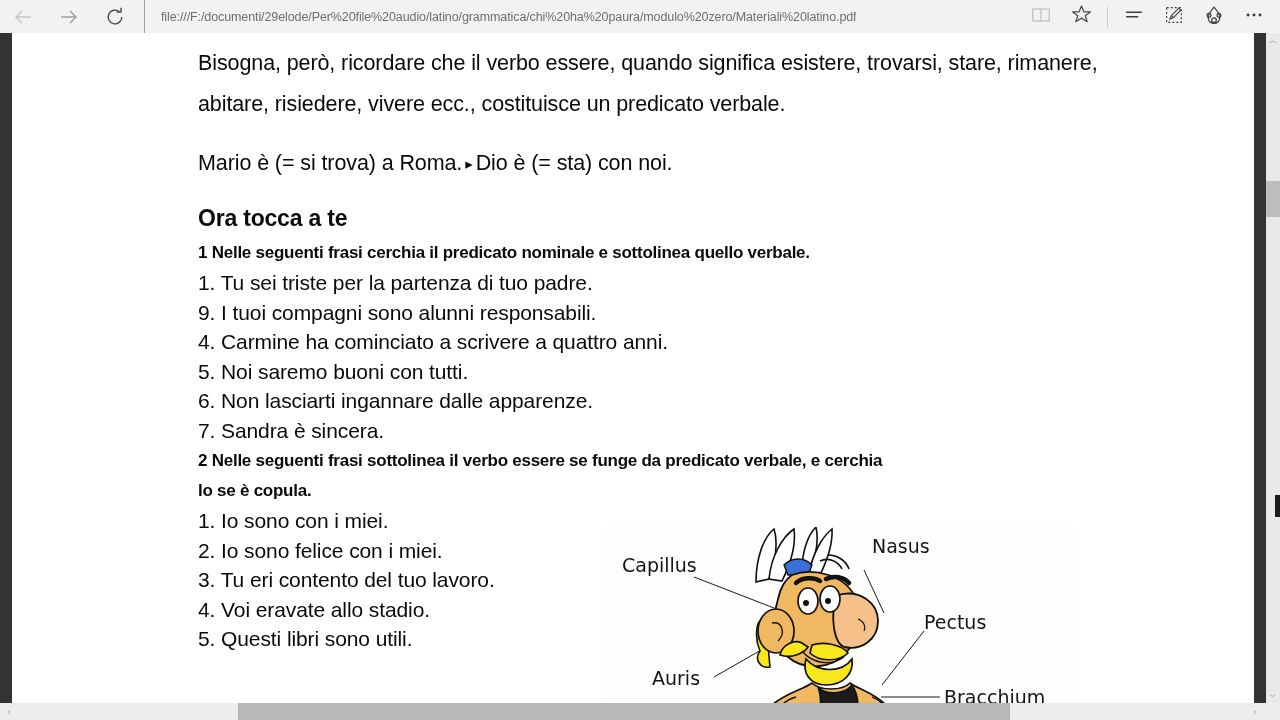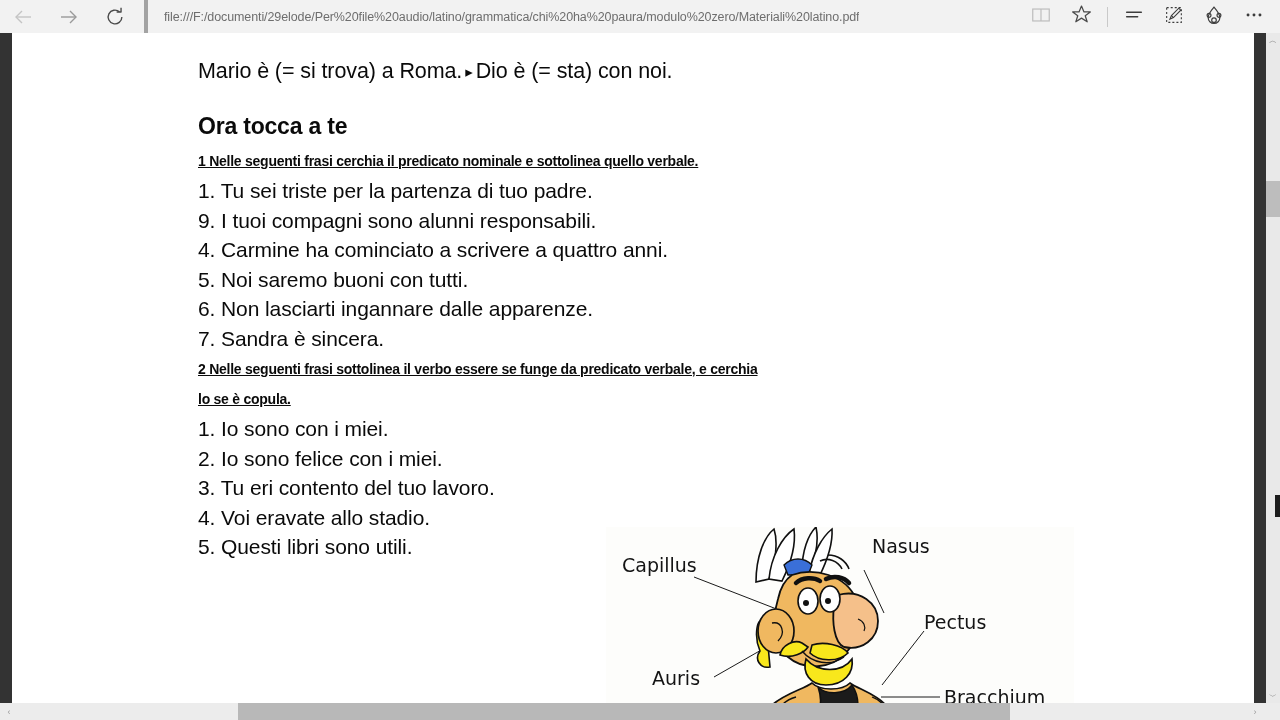--- a/index.html
+++ b/index.html
@@ -20,21 +20,21 @@
   .nav-btn {
     width: 46px; height: 33px;
     display: flex; align-items: center; justify-content: center;
     cursor: default;
   }
   .nav-btn svg { display: block; }
   #address-bar-wrap {
     flex: 1 1 auto;
     height: 33px;
     display: flex; align-items: center;
-    border-left: 4px solid #a3a3a3;
+    border-left: 1px solid #a3a3a3;
     margin-left: 6px;
     padding-left: 16px;
   }
   #address-text {
     font-size: 12.5px;
     color: #6e6e6e;
     letter-spacing: -0.1px;
     white-space: nowrap;
     overflow: hidden;
   }
@@ -87,25 +87,24 @@
     letter-spacing: -0.1px;
   }
   .spacer { height: 18px; }
   .heading {
     font-size: 23px;
     font-weight: bold;
     line-height: 40px;
     letter-spacing: -0.2px;
   }
   .prompt {
-    font-size: 14px;
+    font-size: 17px;
     font-weight: bold;
     line-height: 30px;
     letter-spacing: -0.25px;
-    text-decoration: underline;
   }
   .item {
     font-size: 21px;
     line-height: 29.5px;
     letter-spacing: -0.1px;
     white-space: nowrap;
   }
   .triangle-marker {
     font-size: 15px;
     vertical-align: 1px;
@@ -275,20 +274,21 @@
 
 <div id="pdf-viewer">
 
   <div id="pdf-gutter-left"></div>
   <div id="pdf-gutter-right"></div>
 
   <div id="pdf-page">
 
     <div id="doc-body">
 
+      <div class="p-para" style="margin-top:10px;">Bisogna, però, ricordare che il verbo essere, quando significa esistere, trovarsi, stare, rimanere, abitare, risiedere, vivere ecc., costituisce un predicato verbale.</div>
 
       <div class="spacer"></div>
 
       <div class="p-para">
         <span>Mario è (= si trova) a Roma.</span><span class="triangle-marker">▸</span><span>Dio è (= sta) con noi.</span>
       </div>
 
       <div class="spacer" style="height:14px;"></div>
 
       <div class="heading">Ora tocca a te</div>

